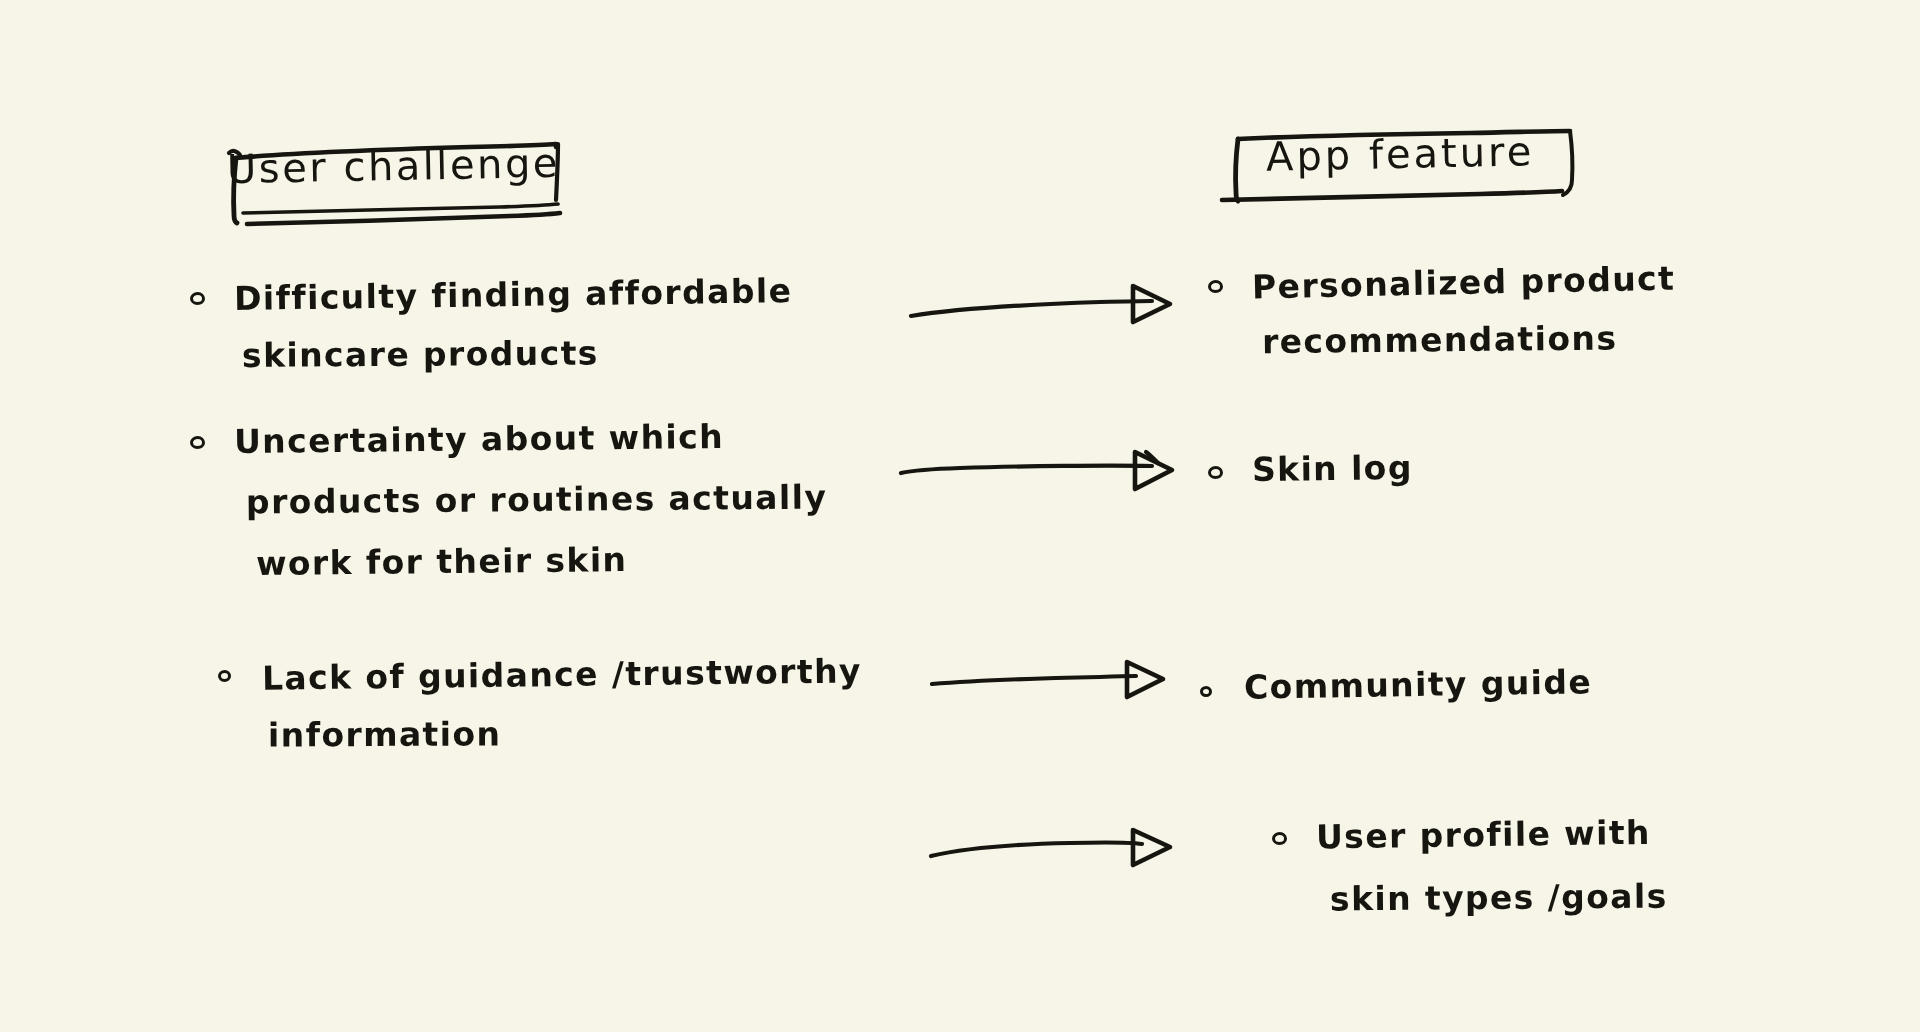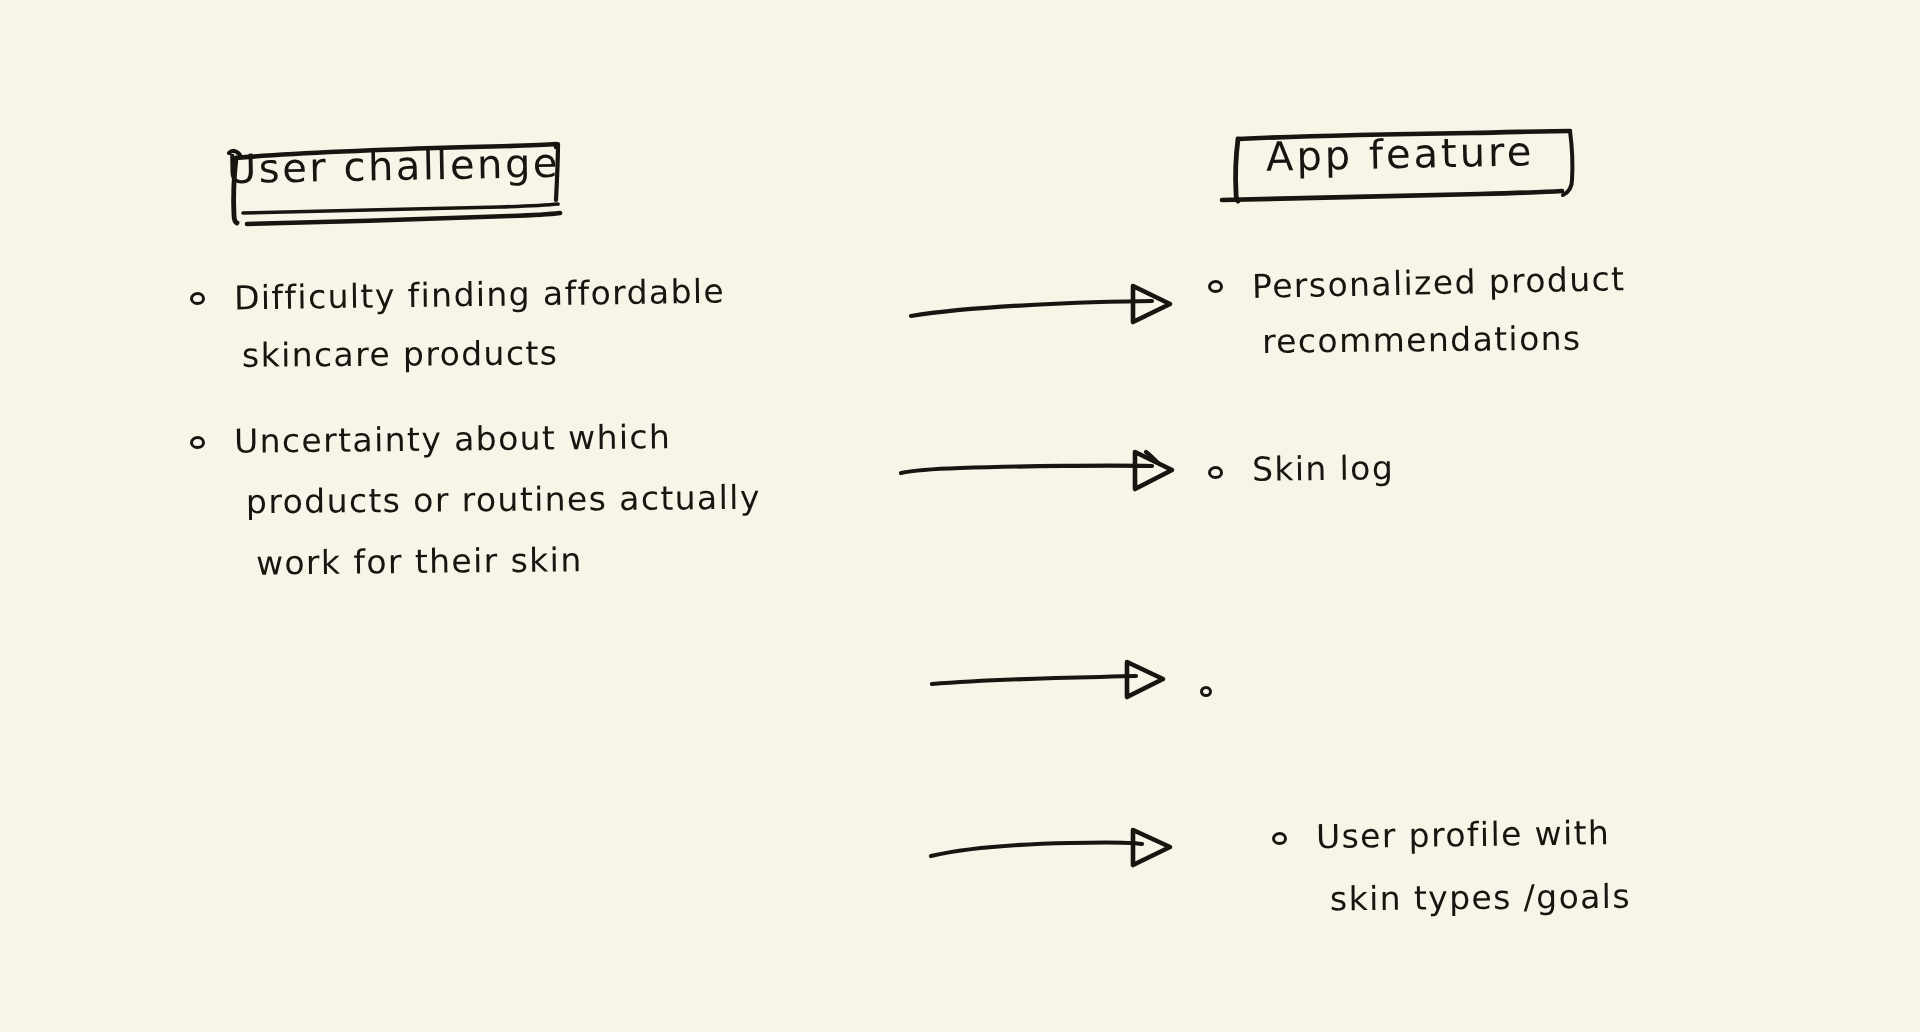--- a/index.html
+++ b/index.html
@@ -64,20 +64,21 @@
   }
   #header-right .header-label {
     transform: rotate(-1.2deg) translateY(-1px);
     letter-spacing: 3px;
   }
 
   
   .item {
     position: absolute;
     display: block;
+    font-weight: bold;
   }
   .bullet {
     position: absolute;
     width: 15px;
     height: 13px;
     border: 3.2px solid #16150f;
     border-radius: 52% 48% 50% 50% / 50% 52% 48% 50%;
     box-sizing: border-box;
     left: 0;
     top: 14px;
@@ -200,39 +201,49 @@
 
   <div class="item" id="challenge-1">
     <span class="bullet"></span>
     <div class="lines">
       <div class="line l0">Uncertainty about which</div>
       <div class="line l1">products or routines actually</div>
       <div class="line l2">work for their skin</div>
     </div>
   </div>
 
+  <div class="item" id="challenge-2">
+    <span class="bullet"></span>
+    <div class="lines">
+      <div class="line l0">Lack of guidance /trustworthy</div>
+      <div class="line l1">information</div>
+    </div>
+  </div>
 
 
   <div class="item" id="feature-0">
     <span class="bullet"></span>
     <div class="lines">
       <div class="line l0">Personalized product</div>
       <div class="line l1">recommendations</div>
     </div>
   </div>
 
   <div class="item" id="feature-1">
     <span class="bullet"></span>
     <div class="lines">
       <div class="line l0">Skin log</div>
     </div>
   </div>
 
   <div class="item" id="feature-2">
     <span class="bullet"></span>
+    <div class="lines">
+      <div class="line l0">Community guide</div>
+    </div>
   </div>
 
   <div class="item" id="feature-3">
     <span class="bullet"></span>
     <div class="lines">
       <div class="line l0">User profile with</div>
       <div class="line l1">skin types /goals</div>
     </div>
   </div>
 

